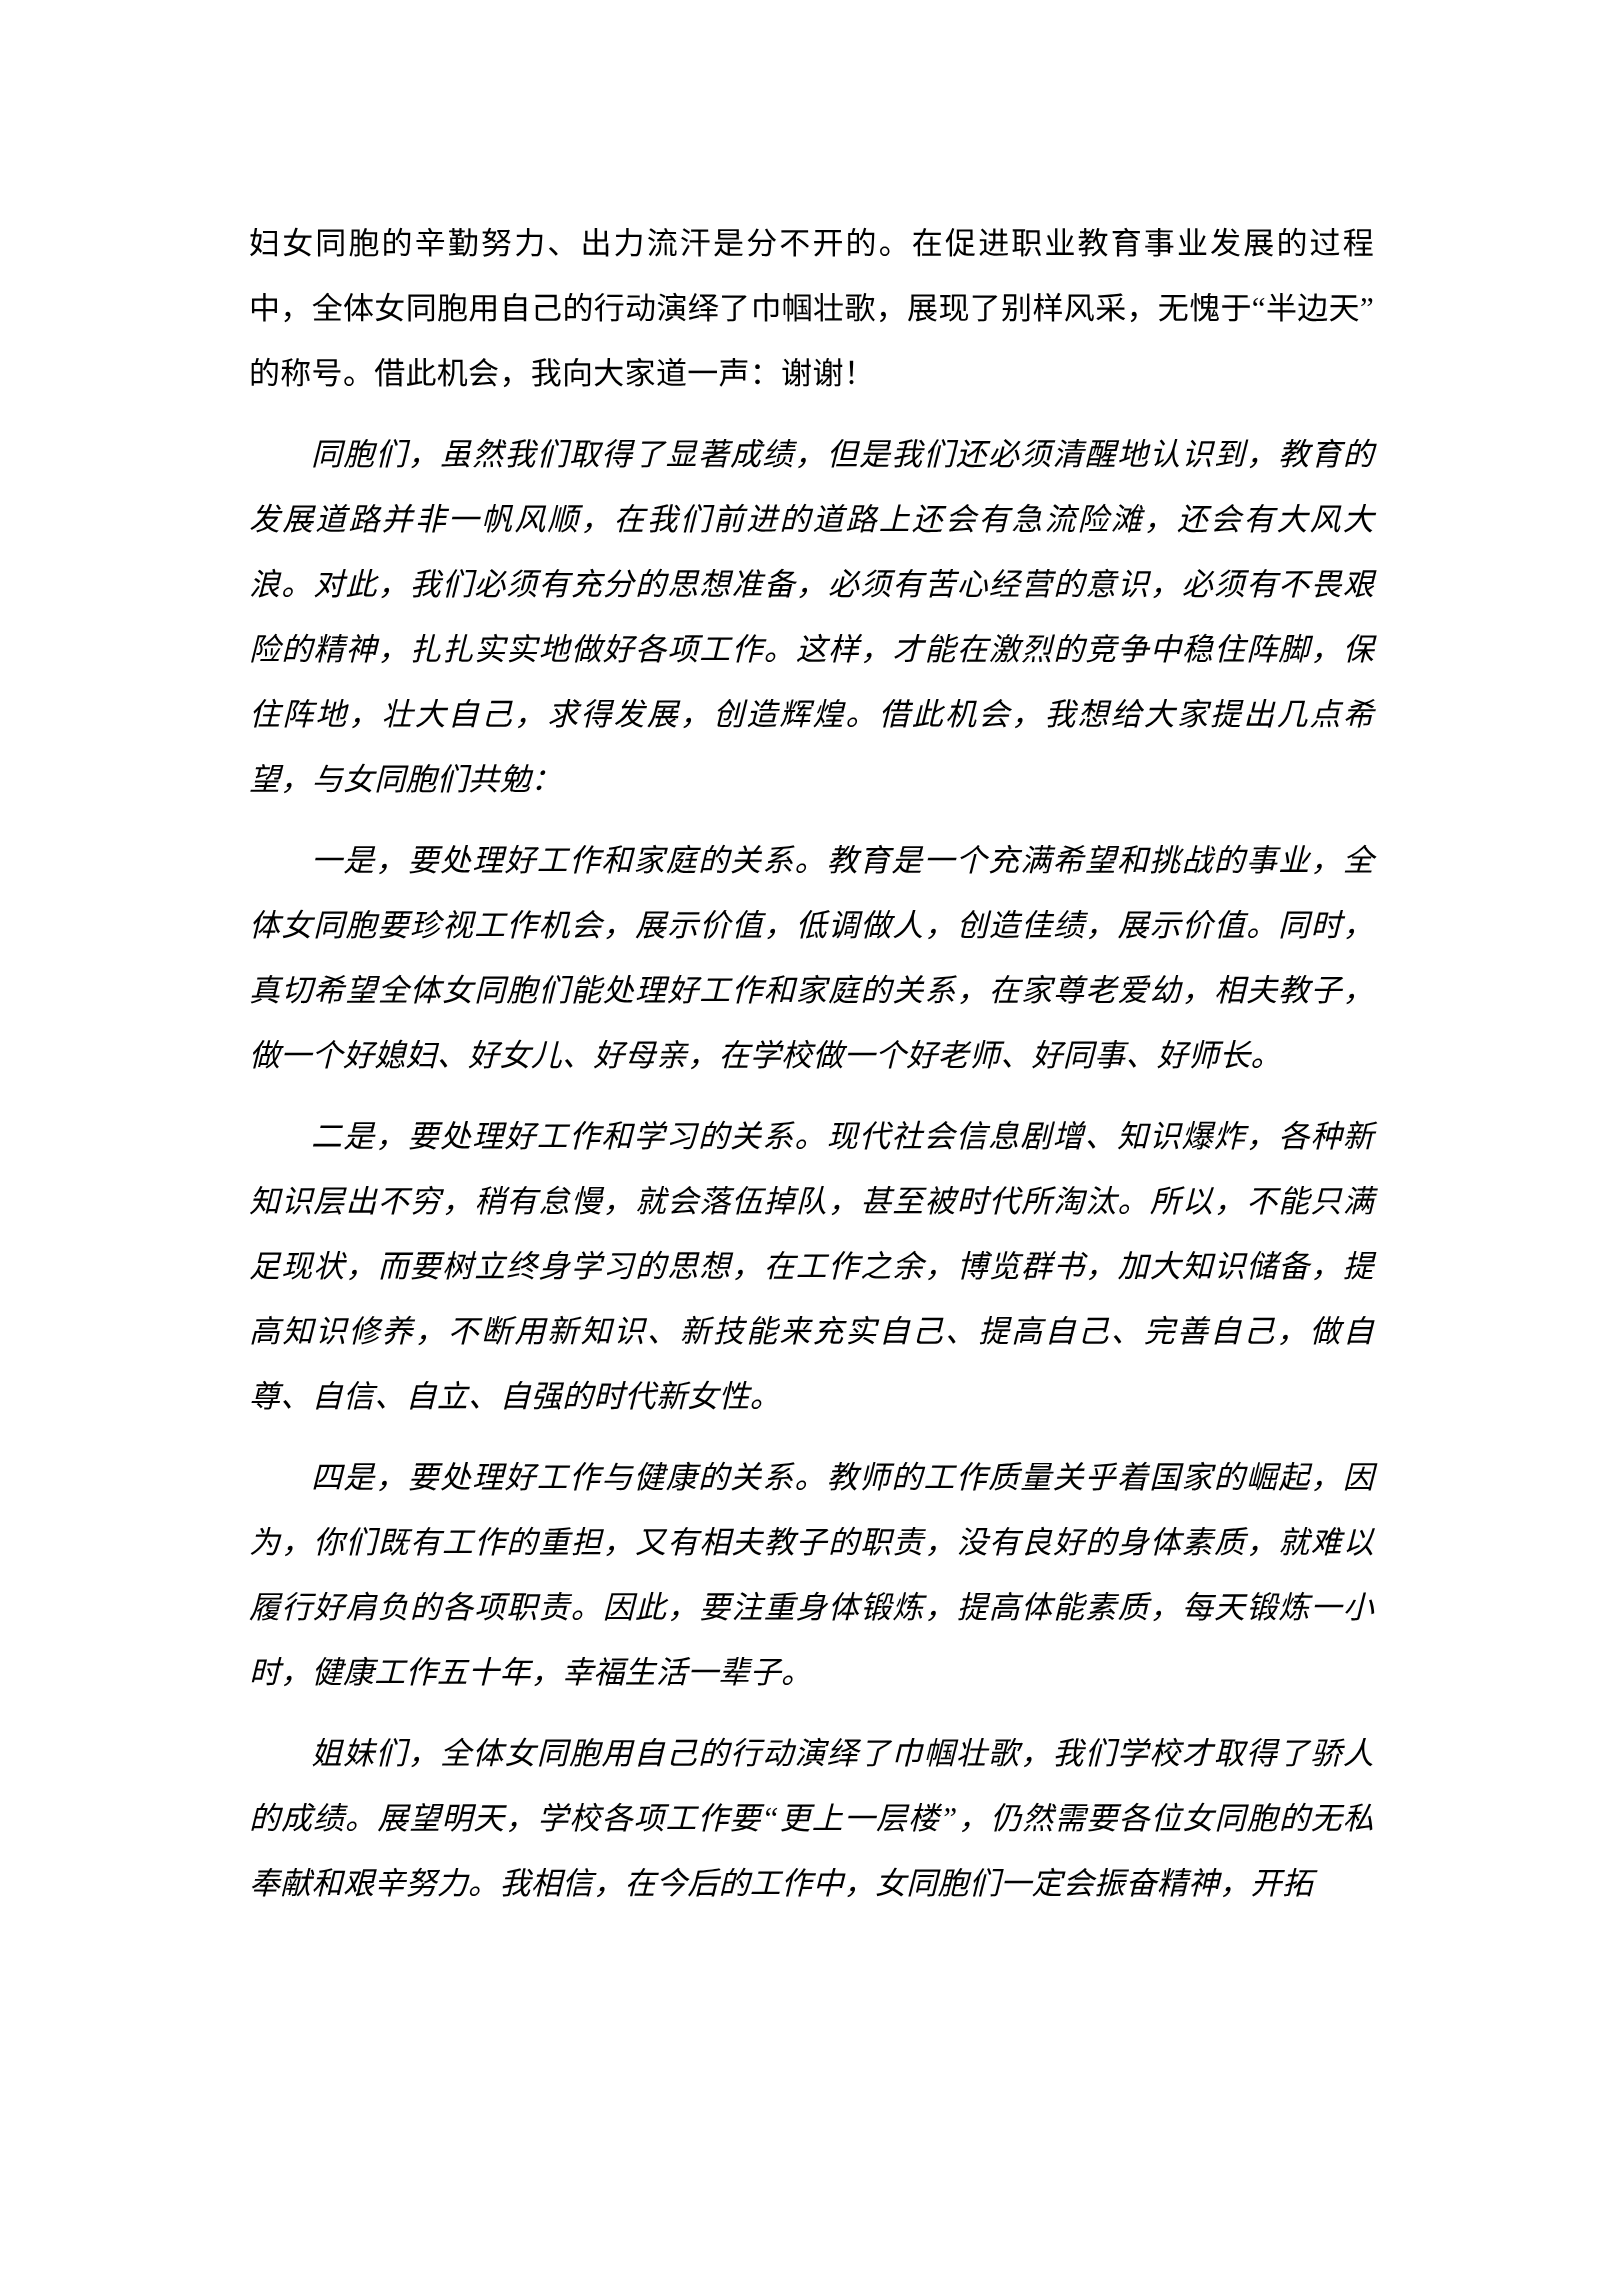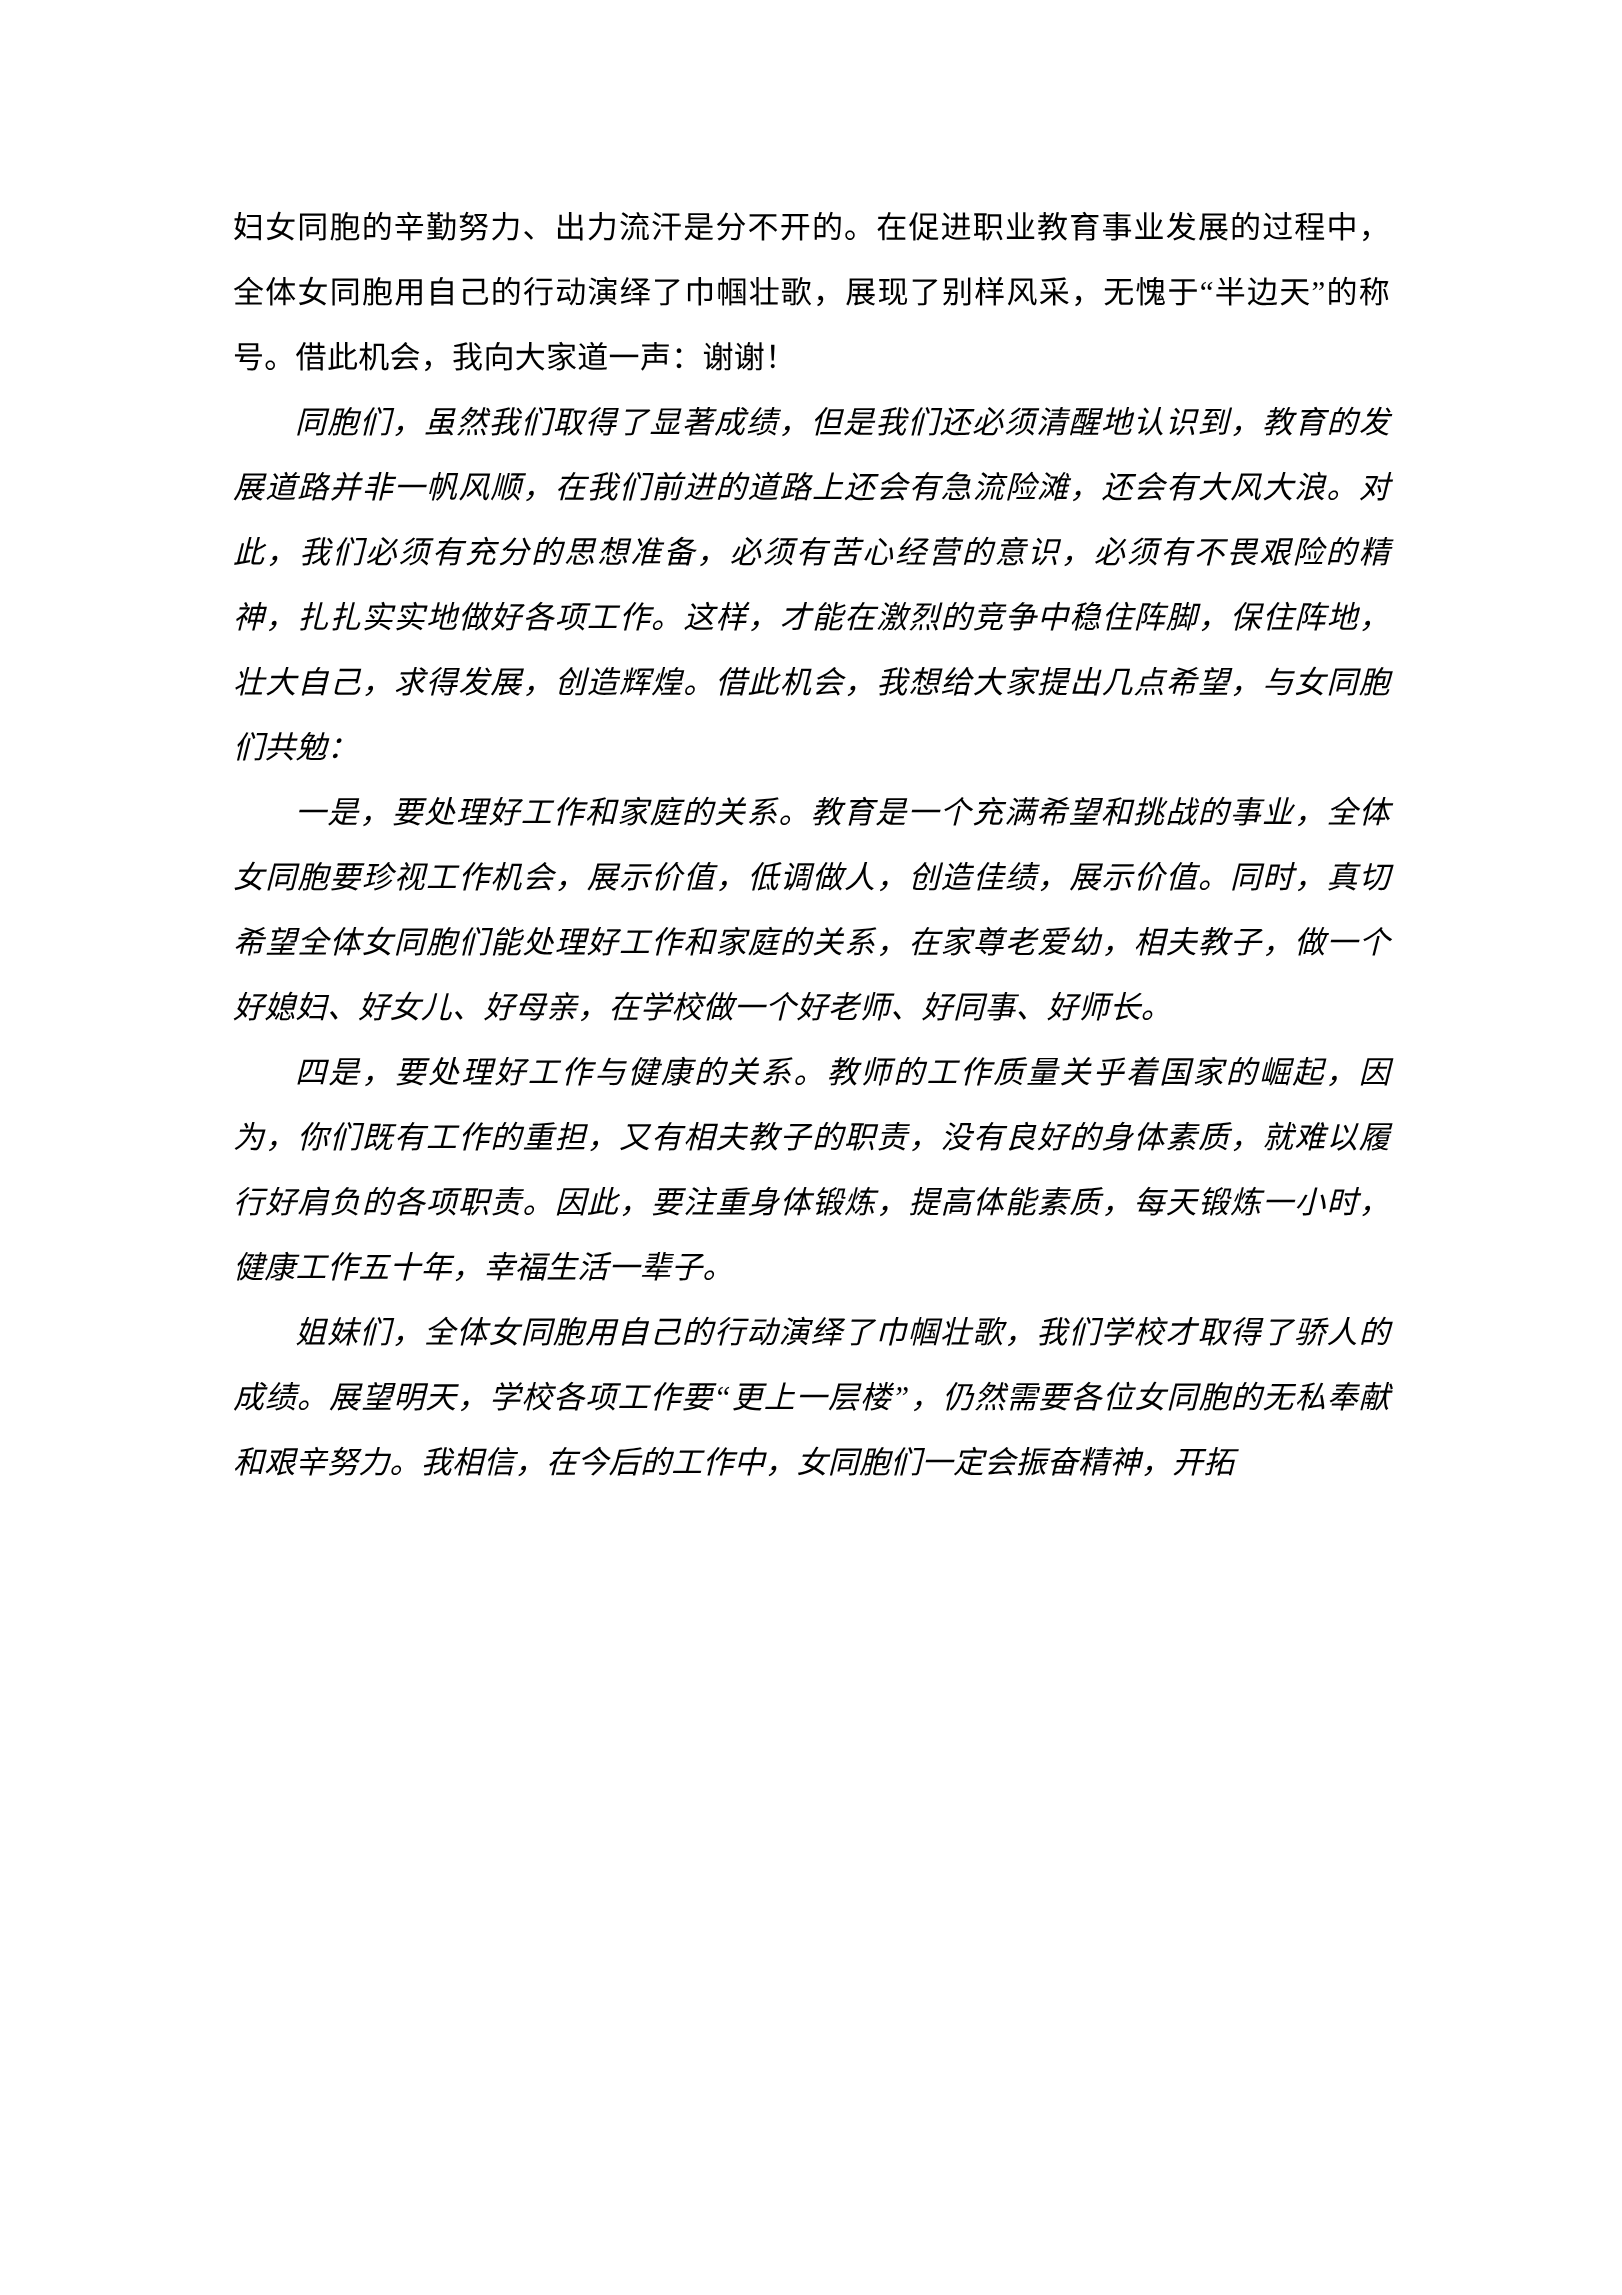--- a/index.html
+++ b/index.html
@@ -25,33 +25,34 @@
     top: 195px;
     width: 1157px;
     color: #000000;
     font-size: 31px;
     line-height: 65px;
     text-align: justify;
     text-justify: inter-ideograph;
     letter-spacing: 0.3px;
   }
   .doc-content p {
-    margin: 0;
+    margin: 16px;
     padding: 0;
   }
   .doc-content p.indent {
     text-indent: 2em;
     font-style: italic;
   }
 </style>
 </head>
 <body>
 
 <div class="page">
   <div class="doc-content">
     <p>妇女同胞的辛勤努力、出力流汗是分不开的。在促进职业教育事业发展的过程中，全体女同胞用自己的行动演绎了巾帼壮歌，展现了别样风采，无愧于“半边天”的称号。借此机会，我向大家道一声：谢谢！</p>
     <p class="indent">同胞们，虽然我们取得了显著成绩，但是我们还必须清醒地认识到，教育的发展道路并非一帆风顺，在我们前进的道路上还会有急流险滩，还会有大风大浪。对此，我们必须有充分的思想准备，必须有苦心经营的意识，必须有不畏艰险的精神，扎扎实实地做好各项工作。这样，才能在激烈的竞争中稳住阵脚，保住阵地，壮大自己，求得发展，创造辉煌。借此机会，我想给大家提出几点希望，与女同胞们共勉：</p>
     <p class="indent">一是，要处理好工作和家庭的关系。教育是一个充满希望和挑战的事业，全体女同胞要珍视工作机会，展示价值，低调做人，创造佳绩，展示价值。同时，真切希望全体女同胞们能处理好工作和家庭的关系，在家尊老爱幼，相夫教子，做一个好媳妇、好女儿、好母亲，在学校做一个好老师、好同事、好师长。</p>
+    <p class="indent">二是，要处理好工作和学习的关系。现代社会信息剧增、知识爆炸，各种新知识层出不穷，稍有怠慢，就会落伍掉队，甚至被时代所淘汰。所以，不能只满足现状，而要树立终身学习的思想，在工作之余，博览群书，加大知识储备，提高知识修养，不断用新知识、新技能来充实自己、提高自己、完善自己，做自尊、自信、自立、自强的时代新女性。</p>
     <p class="indent">四是，要处理好工作与健康的关系。教师的工作质量关乎着国家的崛起，因为，你们既有工作的重担，又有相夫教子的职责，没有良好的身体素质，就难以履行好肩负的各项职责。因此，要注重身体锻炼，提高体能素质，每天锻炼一小时，健康工作五十年，幸福生活一辈子。</p>
     <p class="indent">姐妹们，全体女同胞用自己的行动演绎了巾帼壮歌，我们学校才取得了骄人的成绩。展望明天，学校各项工作要“更上一层楼”，仍然需要各位女同胞的无私奉献和艰辛努力。我相信，在今后的工作中，女同胞们一定会振奋精神，开拓</p>
   </div>
 </div>
 
 
 </body></html>

